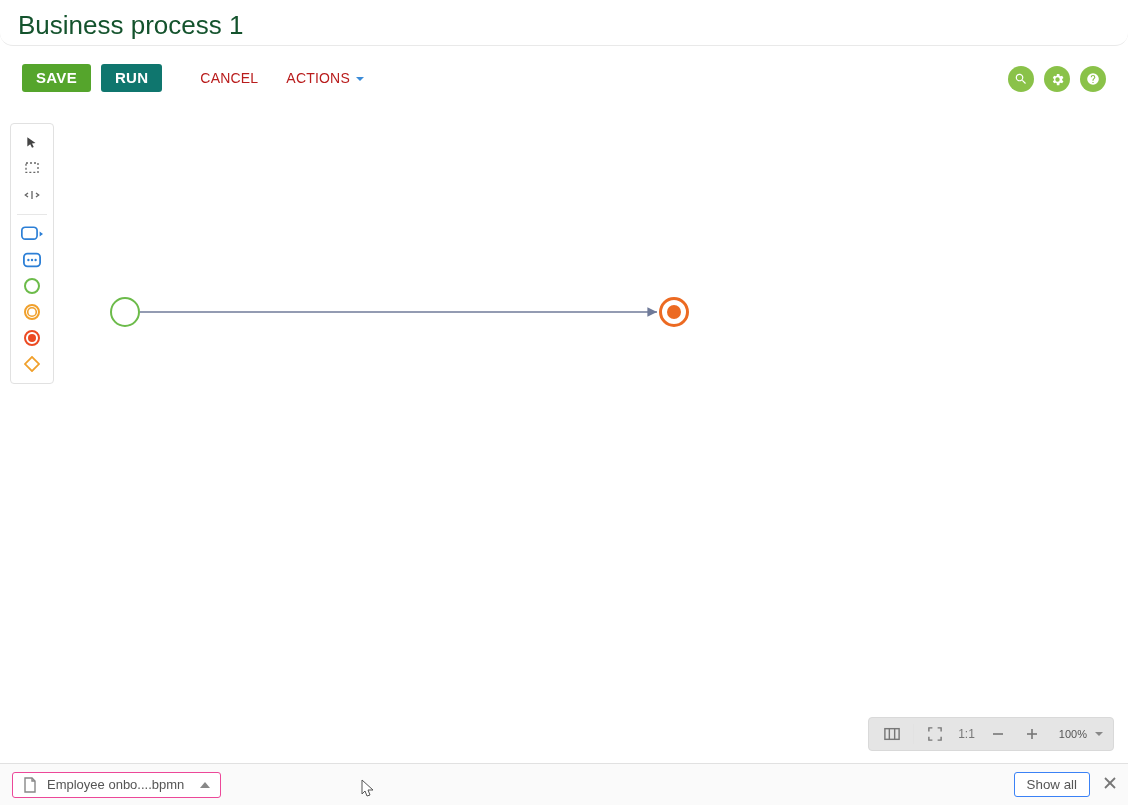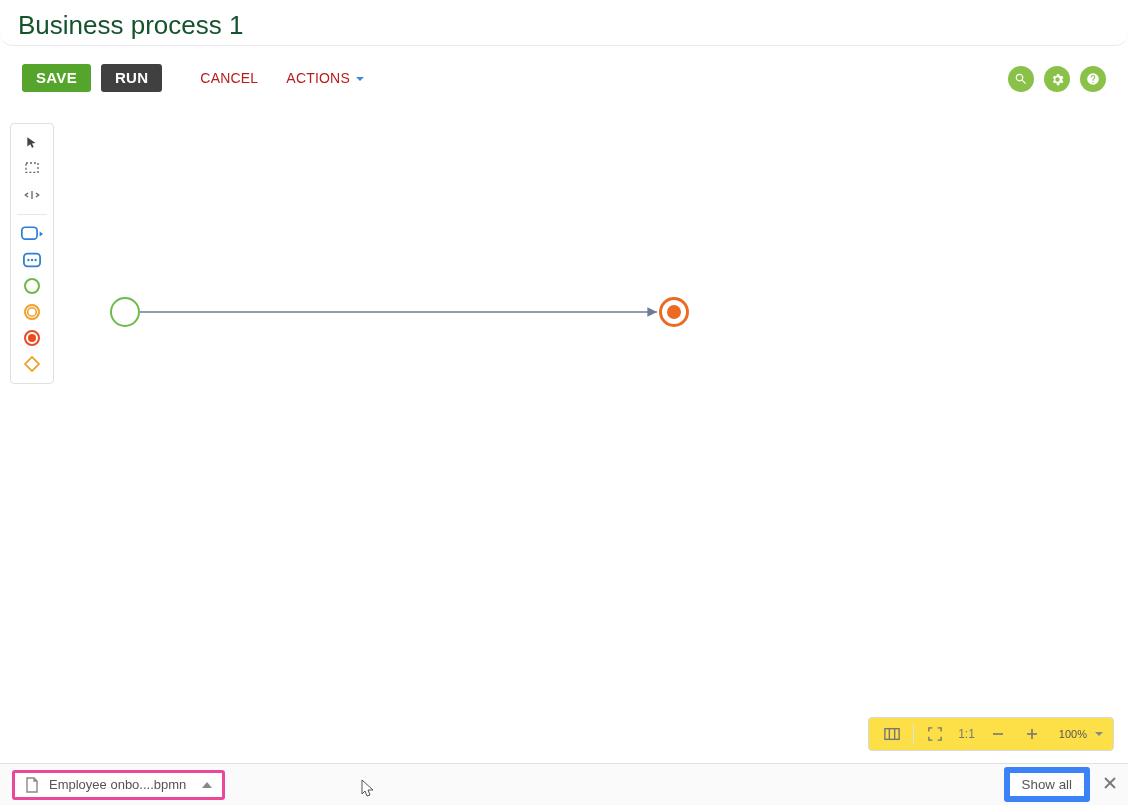--- a/index.html
+++ b/index.html
@@ -6,52 +6,52 @@
   html, body { width: 1128px; height: 805px; font-family: "Segoe UI", Arial, sans-serif; background: #fff; color: #333; overflow: hidden; }
   .wrap { position: relative; width: 100%; height: 100%; }
 
   
   .title { font-size: 26px; font-weight: 300; color: #14532d; padding: 10px 0 4px 18px; border-bottom: 1px solid #e9e9e9; border-radius: 13px; }
 
   
   .toolbar { display: flex; align-items: center; margin-top: 14px; padding-left: 22px; height: 36px; }
   .btn { height: 28px; padding: 0 14px; font-size: 15px; font-weight: 600; letter-spacing: .3px; border: none; border-radius: 3px; cursor: pointer; line-height: 28px; }
   .btn-save  { background: #55a52c; color: #fff; margin-right: 10px; }
-  .btn-run   { background: #404040; color: #fff; margin-right: 24px; }
+  .btn-run   { background: #0f766e; color: #fff; margin-right: 24px; }
   .btn-link  { background: none; color: #b91c1c; font-weight: 400; font-size: 14px; letter-spacing: .2px; padding: 0 14px; cursor: pointer; }
   .btn-drop::after { content: ""; display: inline-block; border: 4px solid transparent; border-top-color: #3b8bd8; margin-left: 6px; vertical-align: -2px; }
 
   .top-right { position: absolute; right: 22px; top: 66px; display: flex; gap: 10px; }
   .circle-icon { width: 26px; height: 26px; border-radius: 50%; background: #8ac249; display: flex; align-items: center; justify-content: center; cursor: pointer; }
   .circle-icon svg { fill: #fff; }
 
   
   .palette { position: absolute; left: 10px; top: 123px; width: 44px; background: #fff; border: 1px solid #e1e1e1; border-radius: 4px; padding: 6px 0; display: flex; flex-direction: column; align-items: center; }
   .pal-group-sep { width: 30px; height: 0; border-top: 1px solid #e7e7e7; margin: 6px 0; }
   .pal-item { width: 32px; height: 26px; display: flex; align-items: center; justify-content: center; cursor: pointer; }
   .start-node, .end-node { position: absolute; pointer-events: auto; }
   .start-node { left: 110px; top: 297px; width: 30px; height: 30px; border-radius: 50%; border: 2px solid #6cbb4a; background: #fff; }
   .end-node   { left: 659px; top: 297px; width: 30px; height: 30px; border-radius: 50%; border: 3px solid #ec6a22; background: #fff; display: flex; align-items: center; justify-content: center; }
   .end-node::after { content:""; width: 14px; height: 14px; border-radius: 50%; background:#ec6a22; }
   .arrow-svg { position: absolute; left:0; top:0; width:100%; height:100%; overflow: visible; }
 
   
-  .zoom-panel { position: absolute; right: 14px; bottom: 54px; height: 34px; background: #fde047; border: 1px solid #d9d9d9; border-radius: 4px; display:flex; align-items:center; padding:0 6px; font-size:13px; color:#666;margin-left:40px; }
+  .zoom-panel { position: absolute; right: 14px; bottom: 54px; height: 34px; background: #e5e5e5; border: 1px solid #d9d9d9; border-radius: 4px; display:flex; align-items:center; padding:0 6px; font-size:13px; color:#666;margin-left:40px; }
   .zoom-panel .slot { width: 34px; height: 34px; display:flex; align-items:center; justify-content:center; cursor:pointer; }
   .zoom-panel .div { width:1px; height:20px; background:#e2e2e2; margin:0 4px; }
   .zoom-text { padding:0 6px; font-size:12px; color:#777; }
   .zoom-pct { padding:0 6px 0 10px; font-size:11px; color:#555; }
   .zoom-caret { border:4px solid transparent; border-top-color:#888; margin:4px 4px 0 2px; }
 
   
   .dl-bar { position:absolute; left:0; right:0; bottom:0; height:42px; border-top:1px solid #e1e1e1; background:#fafafa; display:flex; align-items:center; padding:0 12px; font-size:13px; color:#555; }
-  .dl-tile { display:flex; align-items:center; gap:10px; background:#fff; border:3px solid #ec4899; border-radius:3px; padding:4px 10px; }
+  .dl-tile { display:flex; align-items:center; gap:10px; background:#fff; border:1px solid #ec4899; border-radius:3px; padding:4px 10px; }
   .dl-caret { margin-left:6px; }
   .dl-right { margin-left:auto; display:flex; align-items:center; gap:14px; }
-  .dl-show { background:#fff; border:6px solid #3b82f6; border-radius:3px; padding:4px 12px; cursor:pointer; color:#555; }
+  .dl-show { background:#fff; border:1px solid #3b82f6; border-radius:3px; padding:4px 12px; cursor:pointer; color:#555; }
   .dl-close { cursor:pointer; }
 
   .cursor { position:absolute; left:361px; top:779px; pointer-events:none; }
 
 </style>
 </head>
 <body>
 
 <div class="wrap">
 

